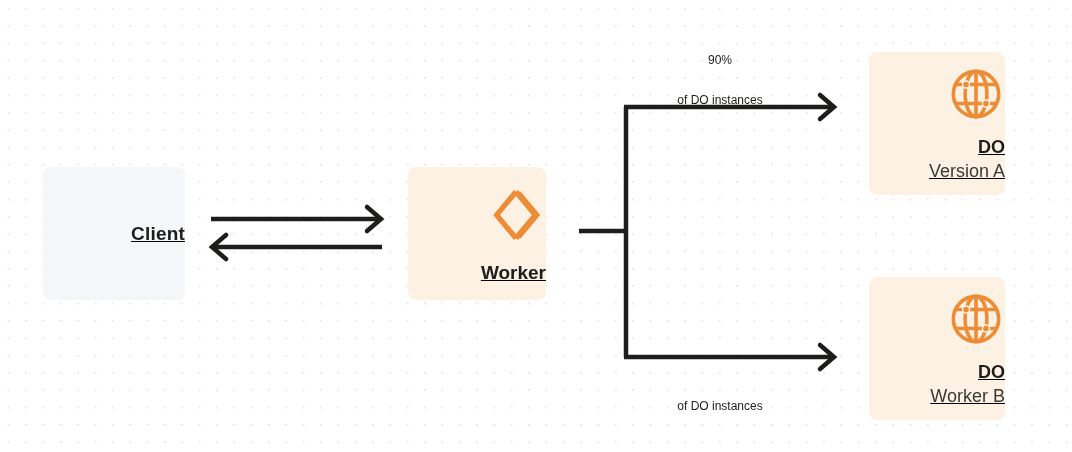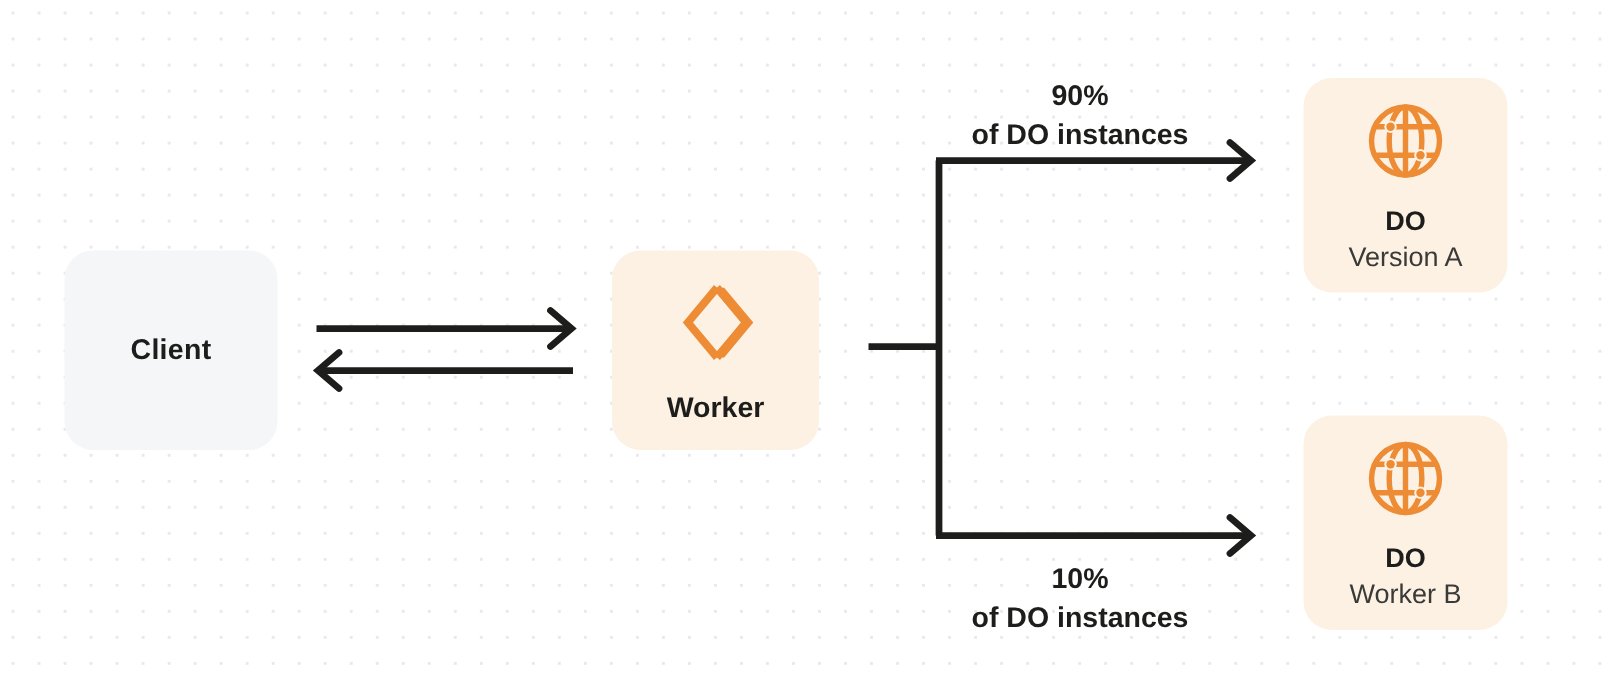--- a/index.html
+++ b/index.html
@@ -8,43 +8,43 @@
     background-color:#ffffff;
     background-image: radial-gradient(circle, #e9e9ec 1.1px, rgba(255,255,255,0) 1.2px);
     background-size: 17.35px 17.35px;
     background-position: 0px 0px;
     font-family:"Liberation Sans", sans-serif;
     overflow:hidden;
     position:relative;
   }
   .stage { position:absolute; inset:0; }
 
-  .node { position:absolute; border-radius:19px; display:flex; flex-direction:column;
-          align-items:center; justify-content:center; box-sizing:border-box; }
+  .node { position:absolute; border-radius:8px; display:flex; flex-direction:column;
+          align-items:flex-end; justify-content:center; box-sizing:border-box;text-decoration:underline; }
 
   .node-client { left:43px; top:167px; width:142px; height:133px; background:#f5f6f8; }
   .node-client .title { font-size:19px; font-weight:bold; color:#1d1d1b; letter-spacing:0.2px; }
 
   .node-worker { left:408px; top:167px; width:138px; height:133px; background:#fdf1e3; }
   .node-worker .title { font-size:19px; font-weight:bold; color:#1d1d1b; margin-top:16px; }
 
   .node-do-a { left:869px; top:52px; width:136px; height:143px; background:#fdf1e3; }
   .node-do-b { left:869px; top:277px; width:136px; height:143px; background:#fdf1e3; }
   .node-do .title { font-size:18px; font-weight:bold; color:#1d1d1b; margin-top:14px; }
   .node-do .subtitle { font-size:18px; font-weight:normal; color:#3a3a38; margin-top:3px; }
 
   .icon-wrap { display:flex; align-items:center; justify-content:center; }
 
   svg.conn { position:absolute; left:0; top:0; width:1072px; height:452px;
              overflow:visible; pointer-events:none; }
 
-  .edge-label { position:absolute; text-align:center; font-size:19px; font-weight:bold;
+  .edge-label { position:absolute; text-align:center; font-size:12px; font-weight:normal;
                 color:#1d1d1b; line-height:1.35; white-space:nowrap; }
   .edge-label .l1 { display:block; }
-  .edge-label .l2 { display:block; }
+  .edge-label .l2 { display:block;margin-top:24px; }
 
   .label-top { left:620px; top:52px; width:200px; }
   .label-bottom { left:620px; top:374px; width:200px; }
 </style>
 </head>
 <body>
 
 <div class="stage">
 
   <svg class="conn" viewBox="0 0 1072 452">
@@ -134,17 +134,16 @@
     <span class="title">DO</span>
     <span class="subtitle">Worker B</span>
   </div>
 
   <div class="edge-label label-top">
     <span class="l1">90%</span>
     <span class="l2">of DO instances</span>
   </div>
 
   <div class="edge-label label-bottom">
-    <span class="l1">10%</span>
     <span class="l2">of DO instances</span>
   </div>
 
 </div>
 
 </body></html>

